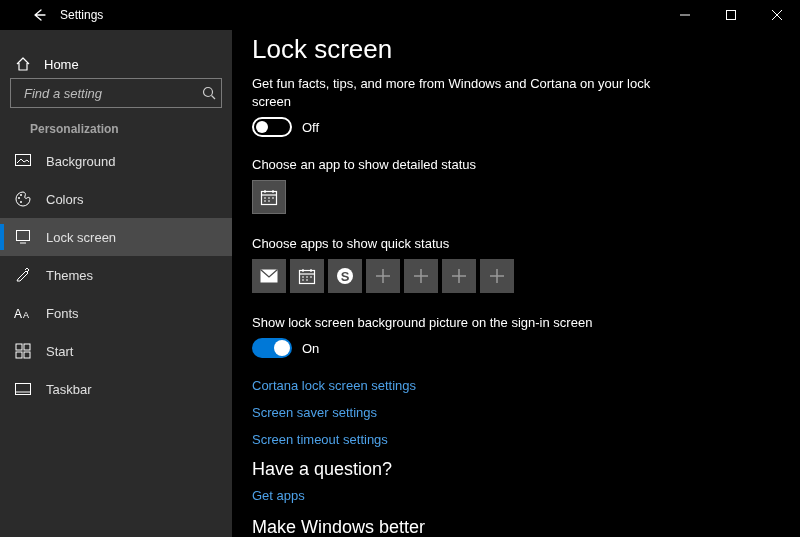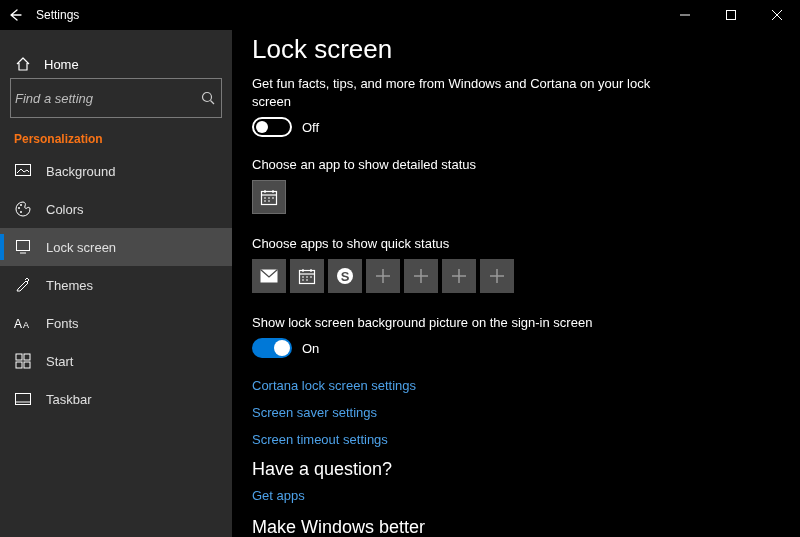--- a/index.html
+++ b/index.html
@@ -1,37 +1,37 @@
 <!DOCTYPE html>
 <html><head>
 <meta charset="utf-8">
 <style>
   * { margin: 0; padding: 0; box-sizing: border-box; }
   html, body { width: 800px; height: 537px; overflow: hidden; background: #000; font-family: "Segoe UI", Arial, sans-serif; color: #fff; }
 
   .window { width: 800px; height: 537px; display: flex; flex-direction: column; }
-  .titlebar { height: 30px; display: flex; align-items: center; background: #000; }
+  .titlebar { height: 30px; display: flex; align-items: center; background: #000; padding-left: 24px; }
   .titlebar .back { width: 30px; height: 30px; display:flex; align-items:center; justify-content:center; }
   .titlebar .title { font-size: 12px; margin-left: 6px; }
   .titlebar .spacer { flex: 1; }
   .winctl { width: 46px; height: 30px; display:flex; align-items:center; justify-content:center; }
   .winctl svg { display:block; }
 
   .body { flex:1; display:flex; min-height:0; }
   .sidebar { width: 232px; background: #2b2b2b; display:flex; flex-direction:column; padding-top:6px; }
   .home-row { display:flex; align-items:flex-end; height:36px; padding-left:14px; font-size:13px; }
   .home-row .icon { width:18px; display:flex; align-items:center; justify-content:center; margin-right:12px; }
 
   .search-wrap { margin: 6px 10px 8px 10px; }
-  .search { height: 40px; border:1px solid #7a7a7a; background:transparent; display:flex; align-items:center; padding: 0 4px; }
+  .search { height: 30px; border:1px solid #7a7a7a; background:transparent; display:flex; align-items:center; padding: 0 13px; }
   .search input { flex:1; background:transparent; border:none; outline:none; color:#ccc; font-size:13px; font-style: italic; }
   .search input::placeholder { color:#bdbdbd; font-style: italic; }
   .search .sicon { width:18px; display:flex; align-items:center; justify-content:center; color:#bdbdbd; }
 
-  .section-head { font-size: 12px; font-weight:600; padding: 6px 4px 6px 14px; color:#f97316; }
+  .section-head { font-size: 12px; font-weight:600; padding: 6px 4px 6px 14px; color:#a3a3a3;margin-left:16px; }
 
   .nav { list-style:none; }
   .nav li { height: 38px; display:flex; align-items:center; padding-left:14px; font-size:13px; color:#e0e0e0; position:relative; }
   .nav li .icon { width:18px; display:flex; align-items:center; justify-content:center; margin-right:14px; }
   .nav li.selected { background:#4a4a4a; }
   .nav li.selected::before { content:''; position:absolute; left:0; top:6px; bottom:6px; width:4px; background:#0078d7; }
 
   .content { flex:1; background:#000; padding: 4px 30px 0 20px; overflow-y:auto; }
   .content h1 { font-size: 26px; font-weight: 400; margin-bottom: 10px; }
   .setting-label { font-size: 13px; line-height: 1.4; margin-bottom: 6px; max-width: 440px; }

